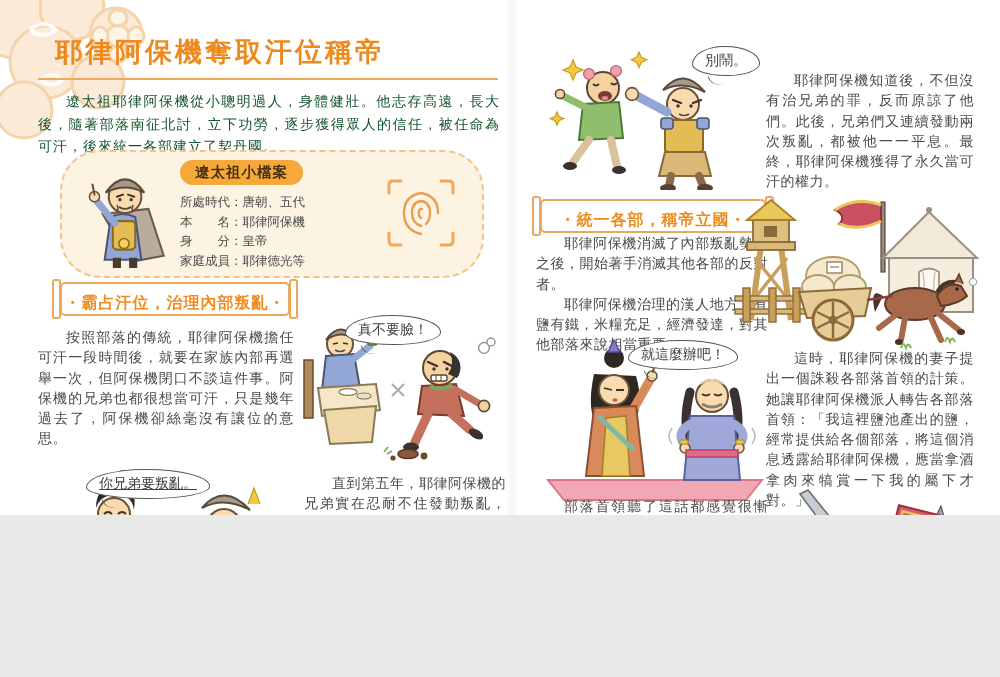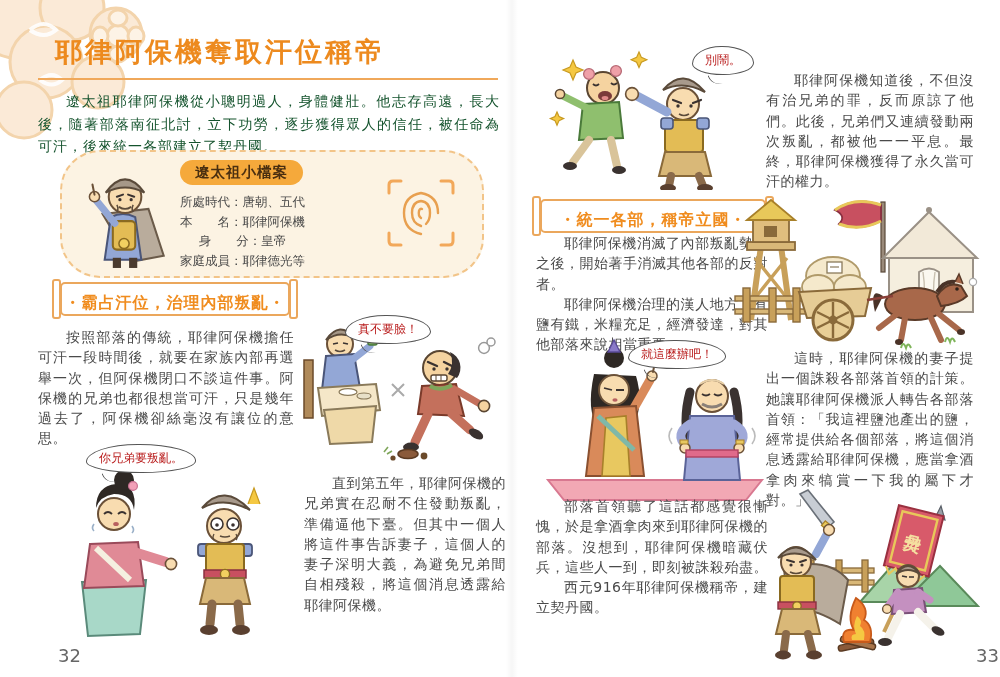--- a/index.html
+++ b/index.html
@@ -1,47 +1,47 @@
 <!DOCTYPE html>
 <html><head>
 <meta charset="utf-8">
 <style>
   html,body{margin:0;padding:0;background:#e9e9e9;}
-  .spread{position:relative;width:1000px;height:677px;background:#ffffff;overflow:hidden;
+  .spread{position:relative;width:1000px;height:515px;background:#ffffff;overflow:hidden;
     font-family:"DejaVu Sans","Liberation Sans",sans-serif;color:#4a4a4a;}
   .abs{position:absolute;}
   
   .page-title{position:absolute;left:55px;top:34px;font-size:27px;font-weight:bold;
     color:#ed8a1e;letter-spacing:3px;}
   .title-underline{position:absolute;left:38px;top:78px;width:460px;height:2px;background:#f0a85a;}
   
   .intro{position:absolute;left:38px;top:90px;width:462px;font-family:"DejaVu Serif","Liberation Serif",serif;
     font-size:14px;line-height:1.62;color:#14532d;text-indent:2em;letter-spacing:1px;text-align:justify;}
   
   .profile-card{position:absolute;left:60px;top:150px;width:420px;height:124px;background:#fcf3e3;
-    border:2px dashed #f2c488;border-radius:40px;text-align:center;}
+    border:2px dashed #f2c488;border-radius:40px;}
   .card-badge{position:absolute;left:118px;top:8px;background:#f5a93b;color:#4a2f10;font-weight:bold;
     font-size:14.5px;padding:3px 15px;border-radius:15px;letter-spacing:1px;}
   .card-fields{position:absolute;left:118px;top:40px;font-size:12.5px;line-height:1.56;color:#4a4a4a;}
   .field{white-space:nowrap;}
   .fvalue.highlight{color:#f08c1e;font-weight:bold;}
   
   .scrollbox{position:absolute;display:flex;align-items:flex-end;justify-content:center;background:#fff;
     border:2px solid #eba75c;border-radius:5px;color:#f08c1e;font-weight:bold;font-size:16px;
     letter-spacing:1px;height:30px;}
   .scrollbox::before,.scrollbox::after{content:"";position:absolute;top:-5px;bottom:-5px;width:5px;
     background:#fff;border:2px solid #eba75c;border-radius:3px;}
   .scrollbox::before{left:-10px;}
   .scrollbox::after{right:-10px;}
   
   .para{position:absolute;font-size:14px;line-height:1.45;letter-spacing:0.5px;text-align:justify;color:#4a4a4a;}
   .para p{margin:0;text-indent:2em;}
   
   .bubble{position:absolute;background:#fff;border:1.6px solid #555;padding:5px 12px;
-    font-family:"DejaVu Serif","Liberation Serif",serif;font-size:12px;color:#b91c1c;white-space:nowrap;
+    font-family:"DejaVu Serif","Liberation Serif",serif;font-size:14px;color:#404040;white-space:nowrap;
     border-radius:48% 52% 50% 50% / 62% 58% 42% 40%;z-index:5;}
   .bubble::after{content:"";position:absolute;left:16px;bottom:-11px;width:14px;height:12px;
     border-left:1.6px solid #555;border-bottom-left-radius:14px;transform:rotate(-18deg);}
   
   .pagenum{position:absolute;font-size:18px;color:#666;margin-left:24px;}
   .gutter{position:absolute;left:506px;top:0;width:12px;height:100%;
     background:linear-gradient(90deg,rgba(0,0,0,0),rgba(0,0,0,0.035),rgba(0,0,0,0));}
   svg{display:block;}
 </style>
 </head>
@@ -205,21 +205,21 @@
       <rect x="200" y="92" width="14" height="12" rx="3" fill="#93a7d6" stroke="#4a5578" stroke-width="1.8"></rect>
       <rect x="168" y="92" width="38" height="34" rx="3" fill="#e3bc55" stroke="#8a6a20" stroke-width="2"></rect>
       <rect x="166" y="118" width="42" height="8" fill="#c85060" stroke="#8a3040" stroke-width="1.5"></rect>
       <circle cx="187" cy="122" r="4.6" fill="#f2d060" stroke="#8a6a20" stroke-width="1.4"></circle>
       <path d="M168 126 L162 152 L212 152 L206 126 Z" fill="#d9b878" stroke="#8a6a3a" stroke-width="2"></path>
       <path d="M174 152 L172 172 M200 152 L202 172" stroke="#8a6a4a" stroke-width="9" stroke-linecap="round"></path>
       <ellipse cx="171" cy="178" rx="9" ry="5" fill="#5a4030"></ellipse>
         <ellipse cx="203" cy="178" rx="9" ry="5" fill="#5a4030"></ellipse>
     </g>
   </svg>
-  <div class="bubble" style="left:86px;top:444px;">
+  <div class="bubble" style="left:86px;top:469px;text-decoration:underline;">
     <span>你兄弟要叛亂。</span>
   </div>
 
   <div class="para" style="left:304px;top:474px;width:202px;font-family:Liberation Serif, serif;">
     <p>直到第五年，耶律阿保機的兄弟實在忍耐不住發動叛亂，準備逼他下臺。但其中一個人將這件事告訴妻子，這個人的妻子深明大義，為避免兄弟間自相殘殺，將這個消息透露給耶律阿保機。</p>
   </div>
 
   <div class="pagenum" style="left:34px;top:645px;">32</div>
 
   <svg class="abs" style="left:543px;top:38px" width="218" height="152" viewBox="0 0 218 152">

